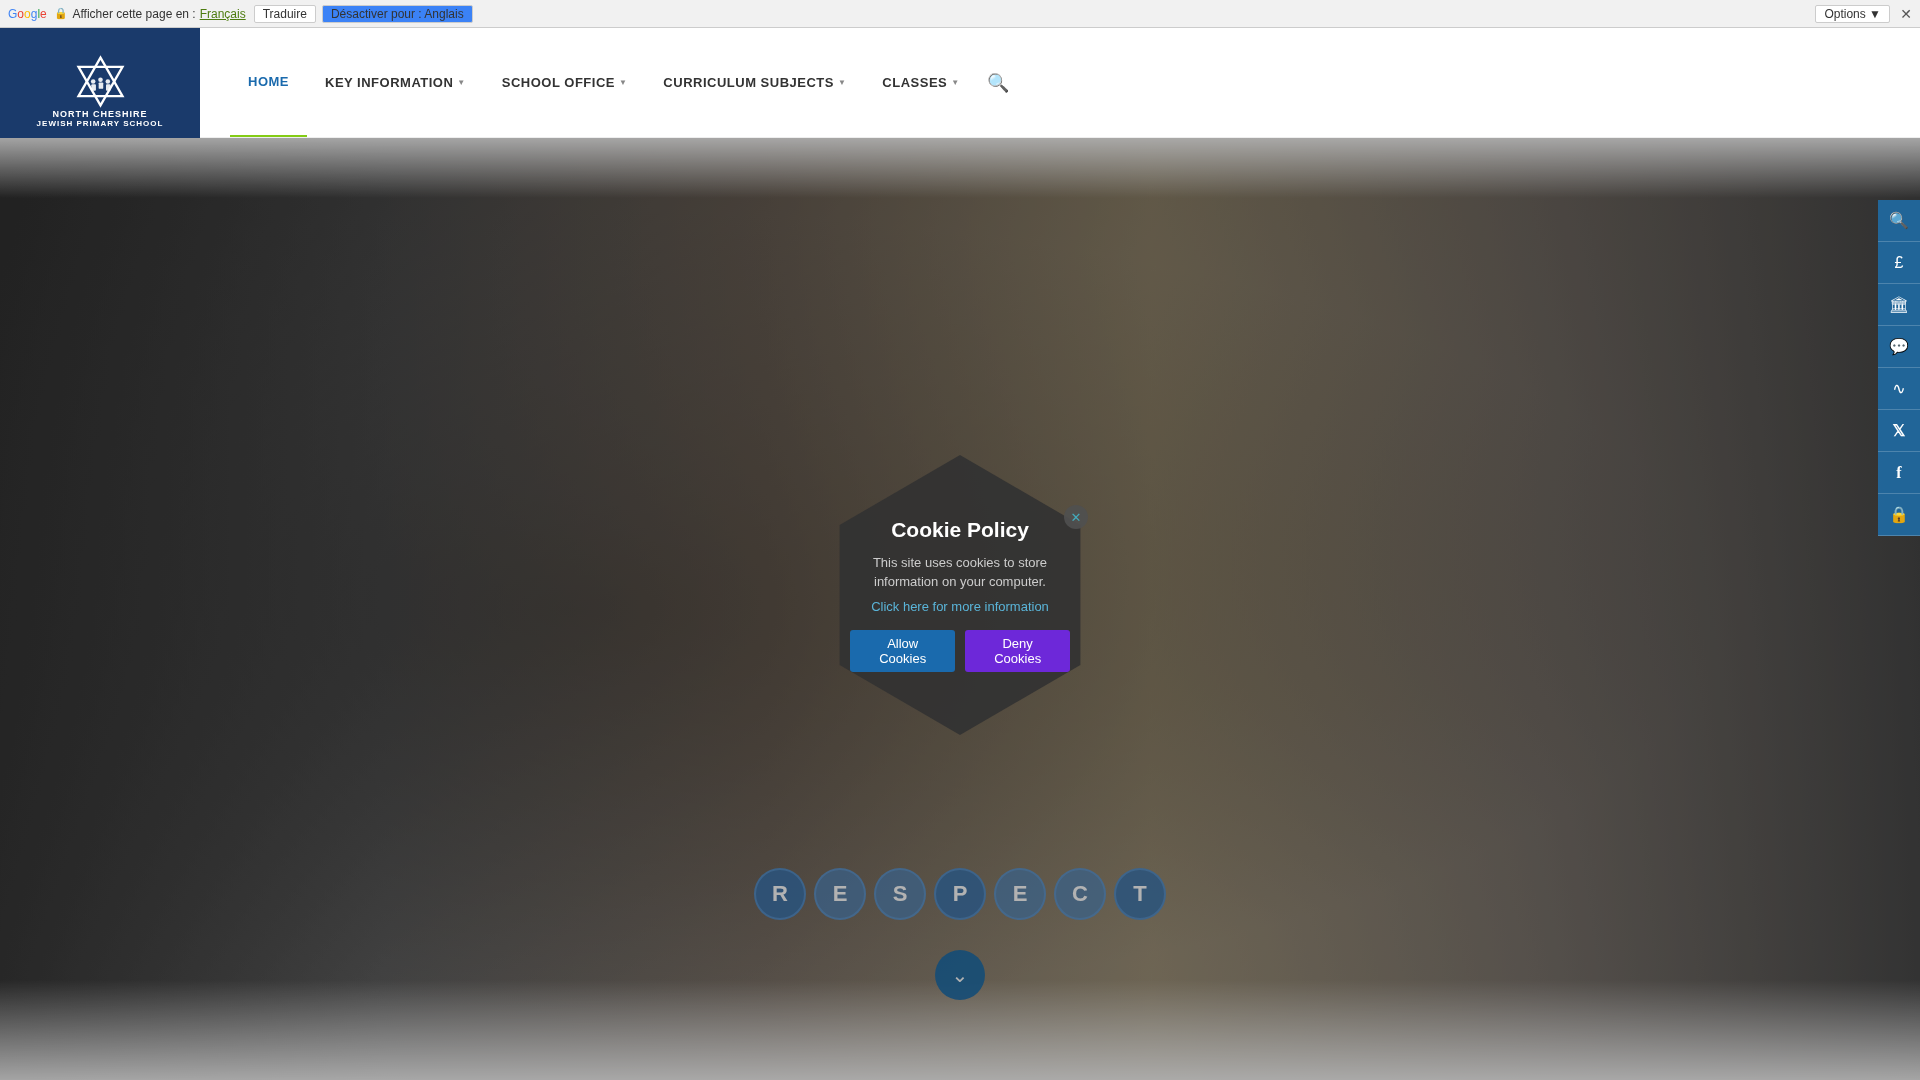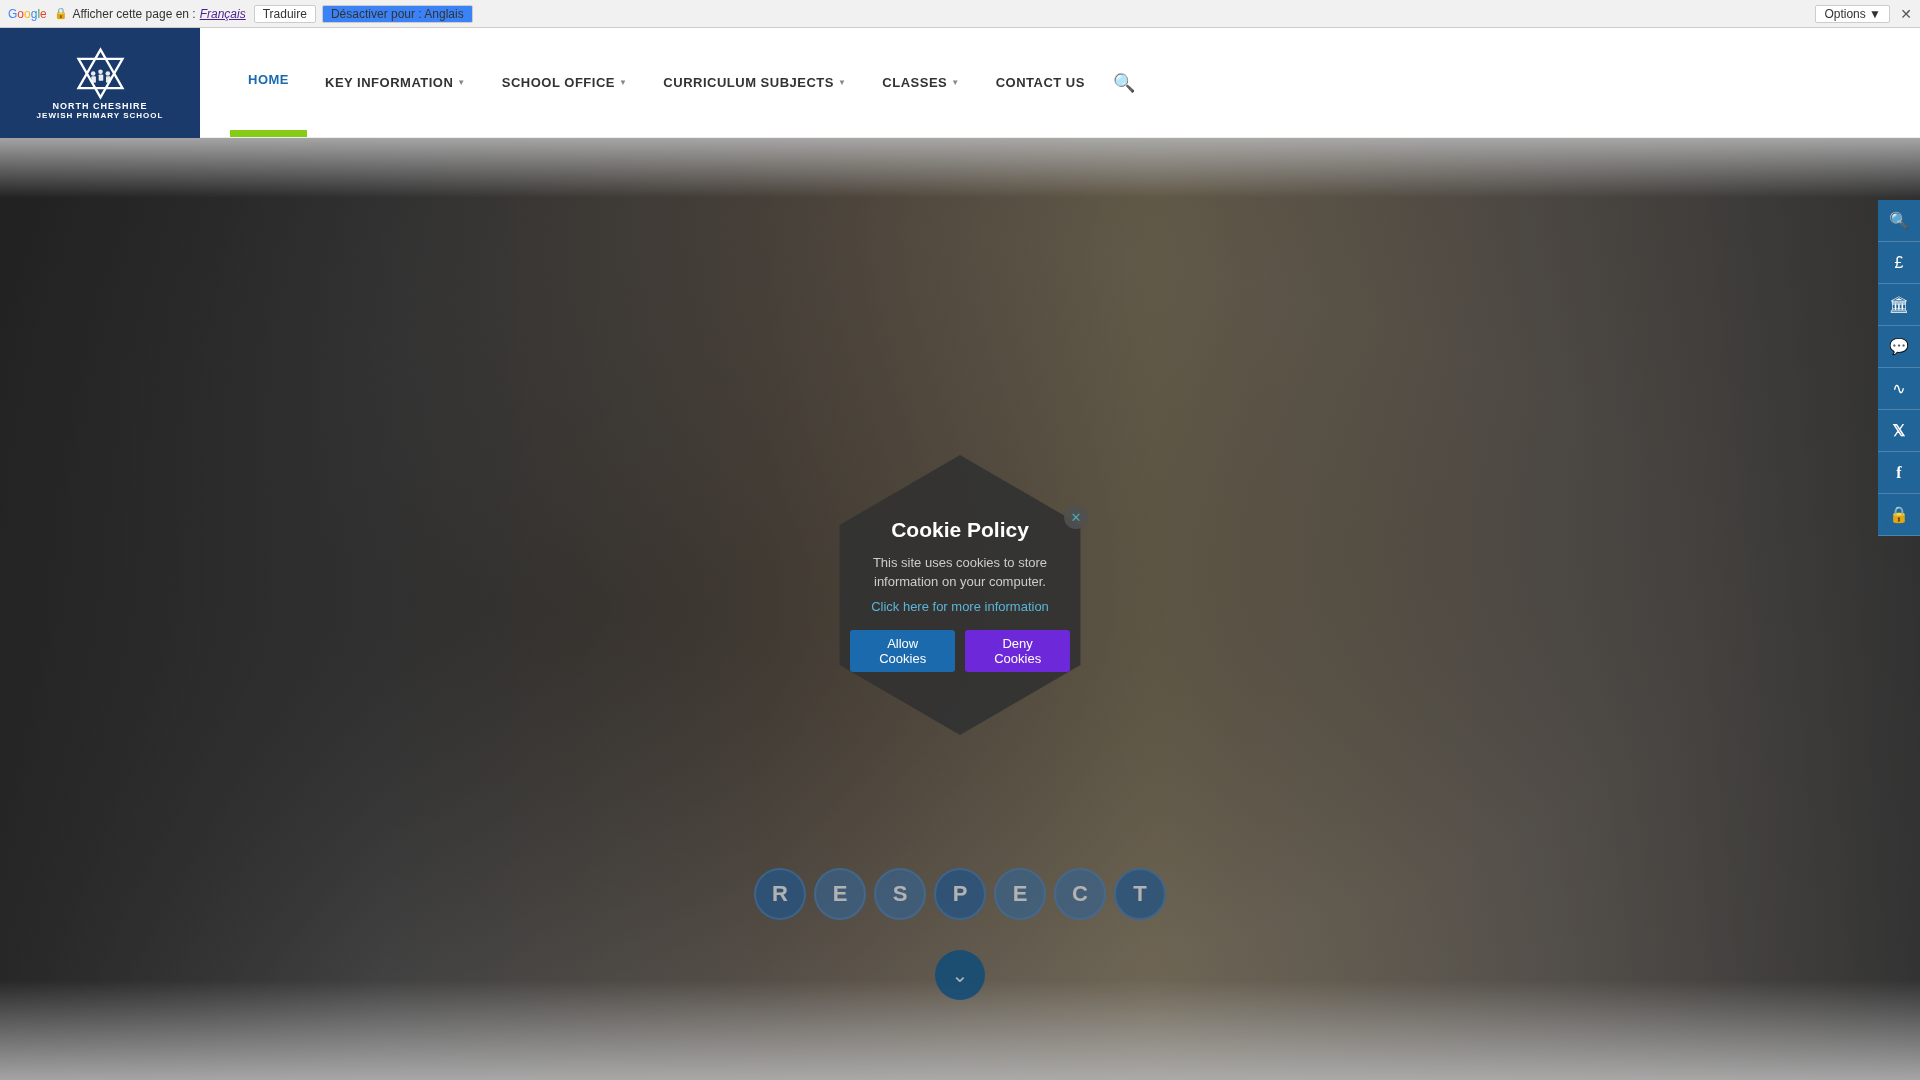--- a/index.html
+++ b/index.html
@@ -22,21 +22,21 @@
       display: flex;
       align-items: center;
       margin-right: 8px;
     }
     .g-blue { color: #4285F4; }
     .g-red { color: #EA4335; }
     .g-yellow { color: #FBBC05; }
     .g-green { color: #34A853; }
     .translate-bar .lock-icon { margin-right: 4px; font-size: 11px; color: #555; }
     .translate-bar .afficher-text { color: #333; margin-right: 4px; }
-    .translate-bar .lang-link { color: #4c1d95; text-decoration: underline; cursor: pointer; font-style: italic; }
+    .translate-bar .lang-link { color: #4d7c0f; text-decoration: underline; cursor: pointer; }
     .translate-bar .translate-btn {
       background: #fff;
       border: 1px solid #ccc;
       border-radius: 2px;
       padding: 1px 8px;
       font-size: 12px;
       cursor: pointer;
       margin-left: 8px;
       color: #333;
       text-align: right;
@@ -83,21 +83,21 @@
     }
 
     .logo-block {
       width: 200px;
       min-width: 200px;
       background: #1a3a6b;
       height: 110px;
       display: flex;
       flex-direction: column;
       align-items: center;
-      justify-content: center;
+      justify-content: flex-end;
       color: #fff;
       text-align: center;
       padding: 10px;
       cursor: pointer;
     }
     .logo-block .school-name-line1 { font-size: 9px; font-weight: bold; letter-spacing: 1px; text-transform: uppercase; color: #fff; }
     .logo-block .school-name-line2 { font-size: 8px; letter-spacing: 1px; text-transform: uppercase; color: #fff; font-weight: bold; }
 
     .main-nav {
       display: flex;
@@ -113,21 +113,21 @@
       align-items: center;
       padding: 0 18px;
       font-size: 13px;
       font-weight: 600;
       color: #333;
       cursor: pointer;
       text-transform: uppercase;
       letter-spacing: 0.5px;
       white-space: nowrap;
     }
-    .nav-item.active { color: #1a6aad; border-bottom: 7px solid #84cc16; }
+    .nav-item.active { color: #1a6aad; border-bottom: 2px solid #84cc16; }
     .nav-item .dropdown-arrow { font-size: 8px; margin-left: 4px; color: #888; }
     .nav-search { font-size: 18px; cursor: pointer; color: #555; margin-left: 10px; }
 
     
     .hero {
       position: relative;
       height: calc(1080px - 28px - 110px);
       background: linear-gradient(rgba(0,0,0,0.1), rgba(0,0,0,0.2));
       overflow: hidden;
     }
@@ -404,23 +404,20 @@
       <span class="dropdown-arrow">▼</span>
     </div>
     <div class="nav-item">
       <span>CURRICULUM SUBJECTS</span>
       <span class="dropdown-arrow">▼</span>
     </div>
     <div class="nav-item">
       <span>CLASSES</span>
       <span class="dropdown-arrow">▼</span>
     </div>
-    <div class="nav-item">
-      <span>CONTACT US</span>
-    </div>
     <div class="nav-search">🔍</div>
   </nav>
 </div>
 
 <div class="hero">
 
   <div class="hero-bg"></div>
   <div class="hero-img-sim"></div>
   <div class="hero-brush-top"></div>
   <div class="hero-brush-bottom"></div>

